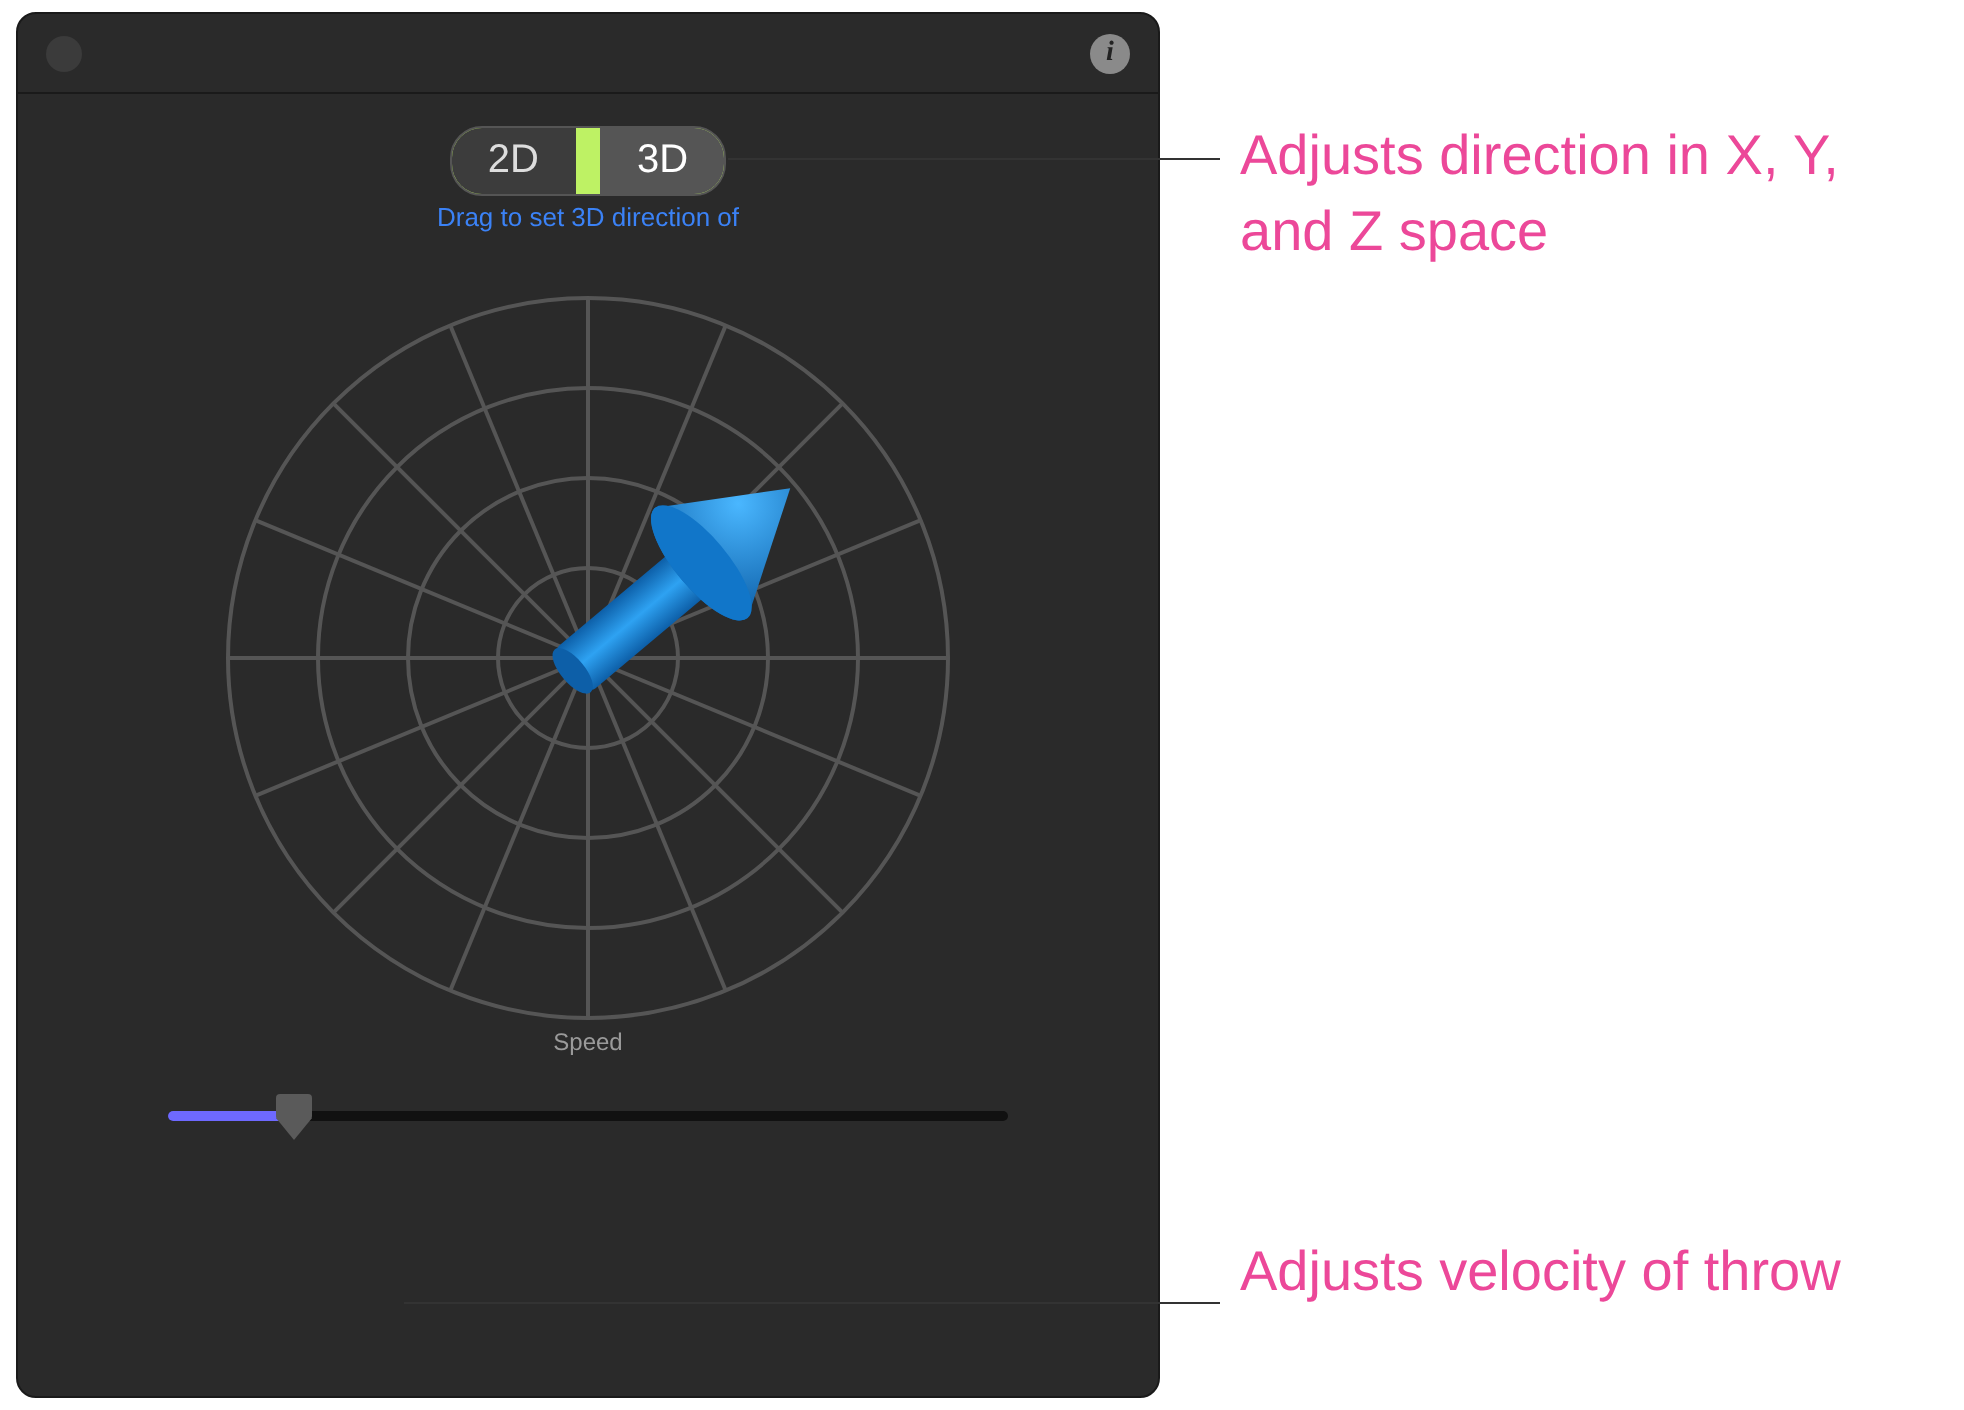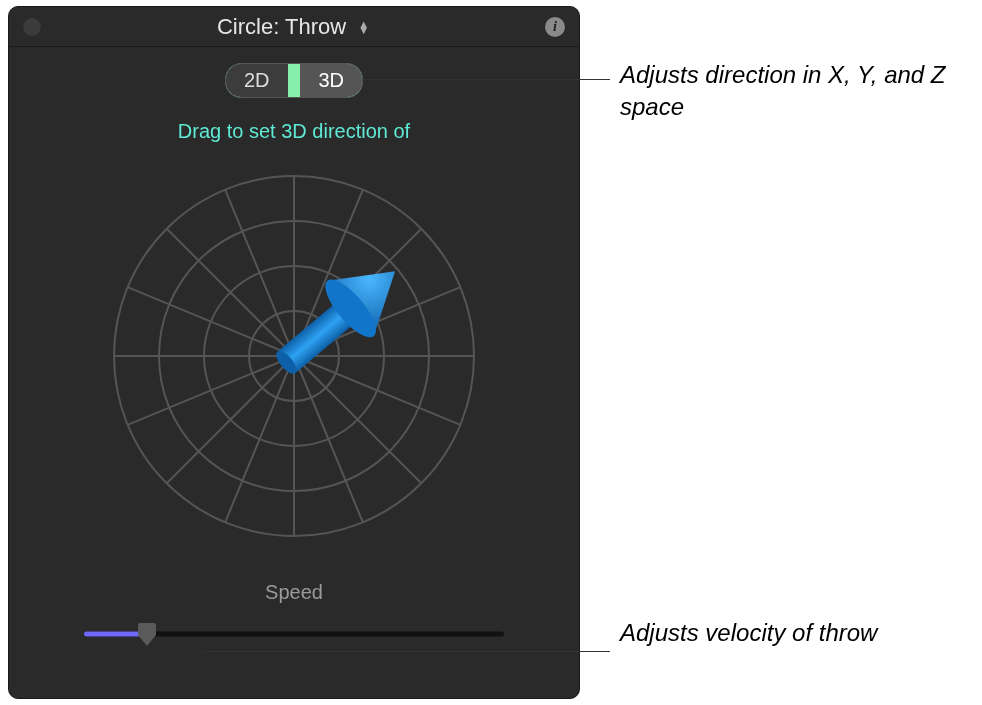--- a/index.html
+++ b/index.html
@@ -74,62 +74,61 @@
     }
     .body {
       padding: 16px 20px 20px 20px;
       display: flex;
       flex-direction: column;
       align-items: center;
       height: calc(100% - 40px);
     }
     .seg {
       display: flex;
-      background: #86efac;
+      background: #bef264;
       border: 1px solid #555;
       border-radius: 16px;
       overflow: hidden;
     }
     .seg-btn {
       padding: 5px 18px;
       color: #ddd;
       font-size: 20px;
       cursor: pointer;
       background: #3c3c3c;
     }
     .seg-btn.active {
       background: #555;
       color: #fff;
     }
     .seg-btn + .seg-btn { border-left: 1px solid #555; margin-left: 12px; }
     .instruction {
-      margin-top: 22px;
-      color: #5eead4;
-      font-size: 20px;
+      margin-top: 3px;
+      color: #3b82f6;
+      font-size: 13px;
     }
     .wheel-wrap {
       margin-top: 28px;
       width: 370px;
       height: 370px;
       position: relative;
       display:flex;
       align-items:center;
       justify-content:center;
     }
     .wheel-svg { width: 370px; height: 370px; }
     .arrow-svg {
       position: absolute;
       left: 0; top: 0;
       width: 370px; height: 370px;
       pointer-events: none;
     }
     .speed-label {
-      margin-top: 40px;
       color: #9a9a9a;
-      font-size: 20px;
+      font-size: 12px;
     }
     .slider {
       margin-top: 18px;
       width: 420px;
       height: 24px;
       position: relative;
     }
     .slider-track {
       position: absolute;
       left: 0; right: 0; top: 50%;
@@ -164,45 +163,37 @@
       content: "";
       position: absolute;
       left: -9px; top: 1px;
       border-left: 9px solid transparent;
       border-right: 9px solid transparent;
       border-top: 11px solid #5a5a5a;
     }
     
     .callout {
       position: absolute;
-      font-size: 24px;
-      color: #000000;
+      font-size: 28px;
+      color: #ec4899;
       line-height: 1.35;
       font-weight: 400;
-      font-style: italic;
     }
     .callout-line {
       position: absolute;
       height: 1px;
       background: #333;
     }
   </style>
 </head>
 <body>
 
 <div class="panel">
   <div class="header">
     <span class="header-dot"></span>
-    <div class="header-title-wrap">
-      <span>Circle: Throw</span>
-      <span class="updown-icon">
-        <span>▲</span>
-          <span>▼</span>
-      </span>
-    </div>
     <span class="info-icon">i</span>
   </div>
 
   <div class="body">
     <div class="seg">
       <div class="seg-btn">2D</div>
       <div class="seg-btn active">3D</div>
     </div>
 
     <div class="instruction">Drag to set 3D direction of</div>

